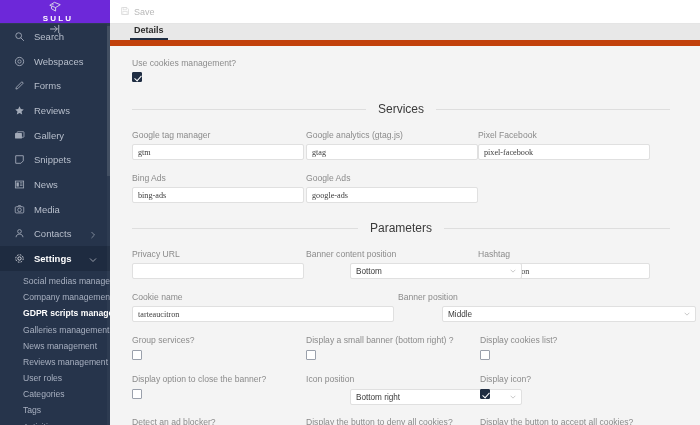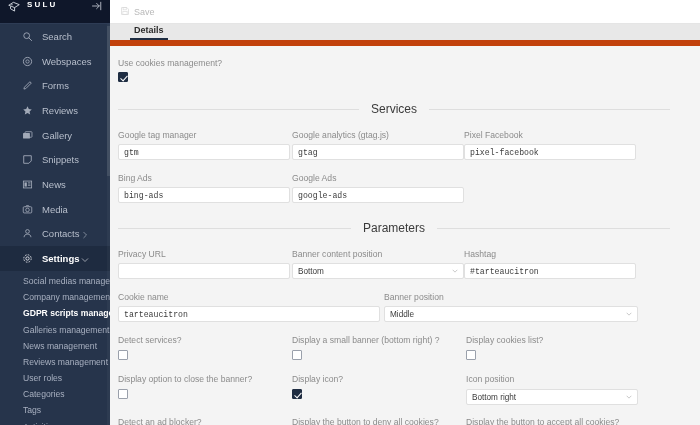--- a/index.html
+++ b/index.html
@@ -16,38 +16,39 @@
   .sidebar {
     width:110px; height:425px;
     background:#26344b;
     color:#c9ced8;
     flex:0 0 110px;
     position:relative;
     overflow:hidden;
   }
   .sb-head {
     height:24px;
-    display:flex; 
+    display:flex; align-items:center;
     padding:0 7px;
-    background:#0f172a;
+    background:#6d28d9;
     border-bottom:1px solid #2e3c55;
+    flex-direction:column;
   }
   .sb-logo-mark { width:14px; height:14px; flex:0 0 14px; display:block; }
   .sb-logo-text {
     font-size:8px; letter-spacing:2.2px;
     color:#ffffff; font-weight:600;
     margin-left:6px; flex:1;
   }
   .sb-collapse { width:12px; height:12px; opacity:.85; }
 
   .sb-scroll { height:401px; overflow:hidden; position:relative; }
   .sb-item {
     display:flex; align-items:center;
     height:24.7px;
-    padding:0 21px;
+    padding:0 13px;
     color:#b8bfcc;
     font-size:9.5px;
     cursor:pointer;
   }
   .sb-item .ic { width:12px; height:12px; flex:0 0 12px; opacity:.85; display:flex; align-items:center; justify-content:center;}
   .sb-item .lb { margin-left:9px; flex:1; white-space:nowrap; }
   .sb-item .chev { width:8px; height:8px; opacity:.75; }
   .sb-item.active { background:#1e2b40; color:#ffffff; font-weight:bold;align-items:center; }
   .sb-item.active .ic { opacity:1; }
 
@@ -100,21 +101,21 @@
   .tab {
     font-size:9px; font-weight:bold; color:#2b2b2b;
     padding:0 4px 3px 4px;
     border-bottom:2px solid #1f2d42;
     cursor:pointer;
   }
 
   .content {
     position:absolute; top:46px; left:0; right:0; bottom:0;
     overflow:hidden;
-    padding:0 30px 0 8px;
+    padding:0 30px 0 22px;
   }
 
   .lbl {
     font-size:8.6px; color:#8b8b8b;
     display:block; margin-bottom:4px;
     white-space:nowrap;
   }
 
   .cbox {
     width:10px; height:10px;
@@ -150,38 +151,39 @@
   .c3 { width:172px; }
 
   .inp {
     width:100%; height:16px;
     background:#ffffff;
     border:1px solid #e0e0e0;
     border-radius:2px;
     font-size:8.2px;
     color:#3c3c3c;
     padding:0 5px;
-    font-family:Liberation Mono, monospace;
+    font-family:Liberation Serif, serif;
     outline:none;
   }
   .inp::placeholder { color:#bdbdbd; }
 
   .sel {
     width:100%; height:16px;
     background:#ffffff;
     border:1px solid #e0e0e0;
     border-radius:2px;
     font-size:8.2px;
     color:#3c3c3c;
     padding:0 14px 0 5px;
     display:flex; align-items:center;
     position:relative;
     cursor:pointer;
     white-space:nowrap;
     overflow:hidden;
+    margin-left:44px;
   }
   .sel .ar {
     position:absolute; right:5px; top:50%;
     width:6px; height:6px; margin-top:-4px;
   }
 
   .rowcb { display:flex; margin-bottom:12px; }
   .cbcol { width:172px; margin-right:2px; }
   .cbcol .lbl { margin-bottom:5px; }
 </style>
@@ -436,53 +438,53 @@
             <svg viewBox="0 0 16 16" width="6" height="6">
                 <path d="M2.5 5.5 L8 11 L13.5 5.5" fill="none" stroke="#b0b0b0" stroke-width="1.8" stroke-linecap="round" stroke-linejoin="round"></path>
               </svg>
           </span>
         </div>
       </div>
     </div>
 
     <div class="rowcb">
       <div class="cbcol">
-        <span class="lbl">Detect services?</span>
+        <span class="lbl">Group services?</span>
         <span class="cbox"></span>
       </div>
       <div class="cbcol">
         <span class="lbl">Display a small banner (bottom right) ?</span>
         <span class="cbox"></span>
       </div>
       <div class="cbcol">
         <span class="lbl">Display cookies list?</span>
         <span class="cbox"></span>
       </div>
     </div>
 
     <div class="rowcb">
       <div class="cbcol">
         <span class="lbl">Display option to close the banner?</span>
         <span class="cbox"></span>
-      </div>
-      <div class="cbcol">
-        <span class="lbl">Display icon?</span>
-        <span class="cbox on"></span>
       </div>
       <div class="cbcol">
         <span class="lbl">Icon position</span>
         <div class="sel">
           <span>Bottom right</span>
           <span class="ar">
             <svg viewBox="0 0 16 16" width="6" height="6">
                 <path d="M2.5 5.5 L8 11 L13.5 5.5" fill="none" stroke="#b0b0b0" stroke-width="1.8" stroke-linecap="round" stroke-linejoin="round"></path>
               </svg>
           </span>
         </div>
       </div>
+      <div class="cbcol">
+        <span class="lbl">Display icon?</span>
+        <span class="cbox on"></span>
+      </div>
     </div>
 
     <div class="rowcb">
       <div class="cbcol">
         <span class="lbl">Detect an ad blocker?</span>
 
       </div>
       <div class="cbcol">
         <span class="lbl">Display the button to deny all cookies?</span>
 

